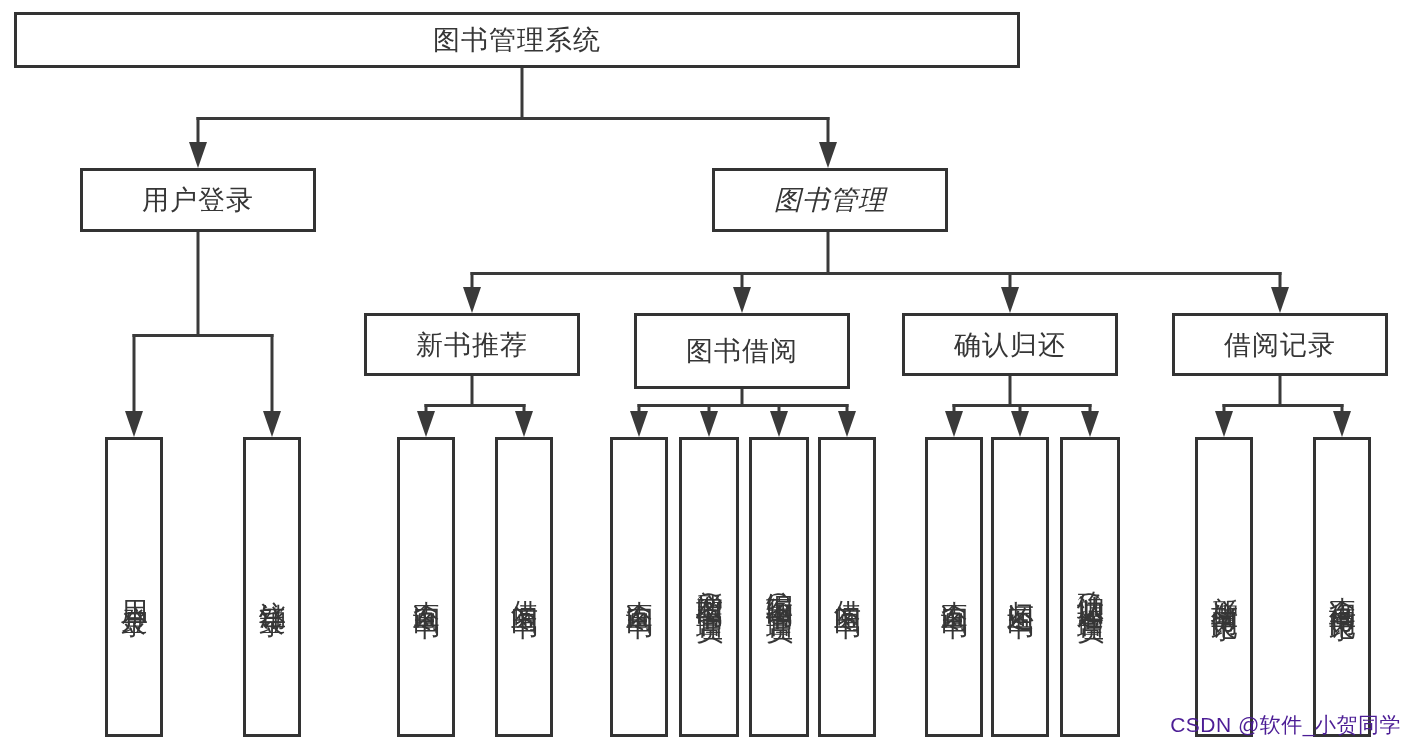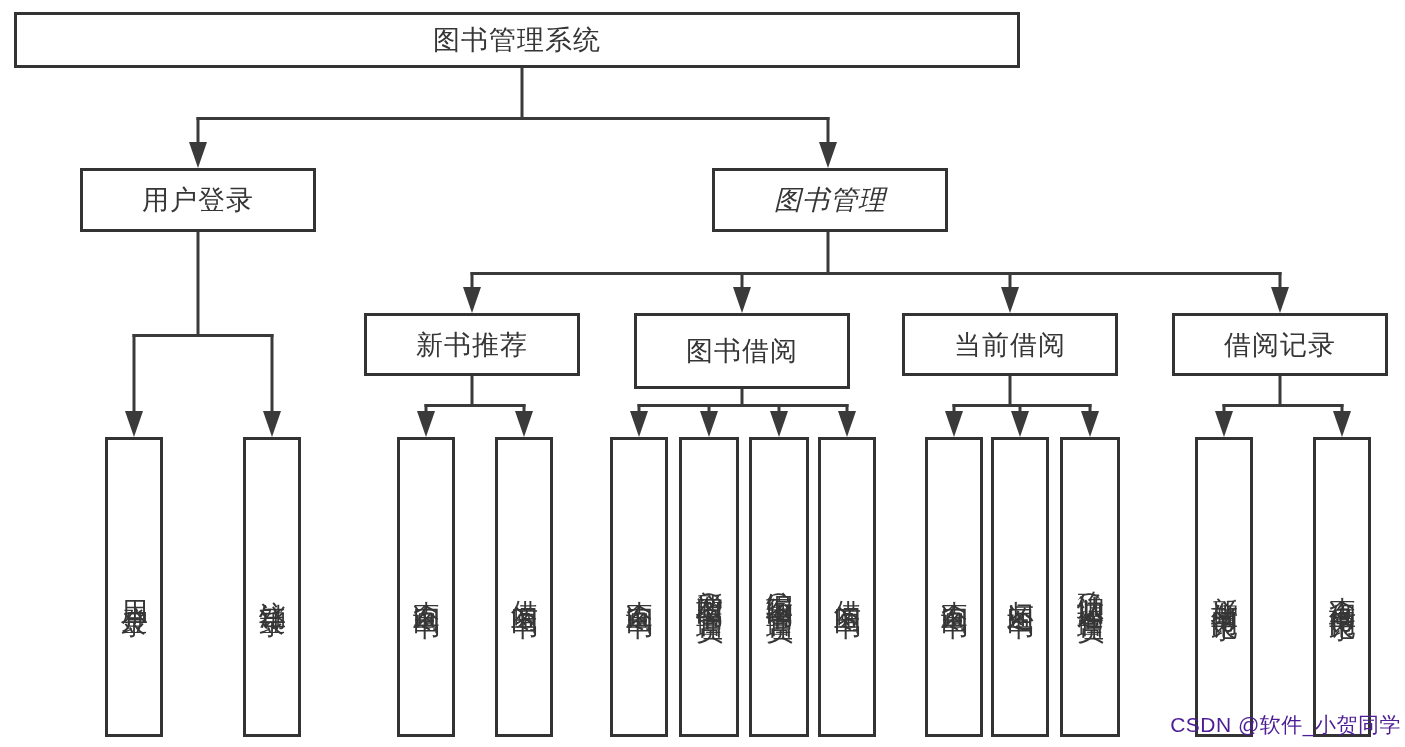--- a/index.html
+++ b/index.html
@@ -149,21 +149,21 @@
     <span>图书管理</span>
   </div>
 
   <div class="node n-l3a">
     <span>新书推荐</span>
   </div>
   <div class="node n-l3b">
     <span>图书借阅</span>
   </div>
   <div class="node n-l3c">
-    <span>当前借阅</span>
+    <span>确认归还</span>
   </div>
   <div class="node n-l3d">
     <span>借阅记录</span>
   </div>
 
   <div class="node leaf n-f1">
     <span>用户登录</span>
   </div>
   <div class="node leaf n-f2">
     <span>注销登录</span>

